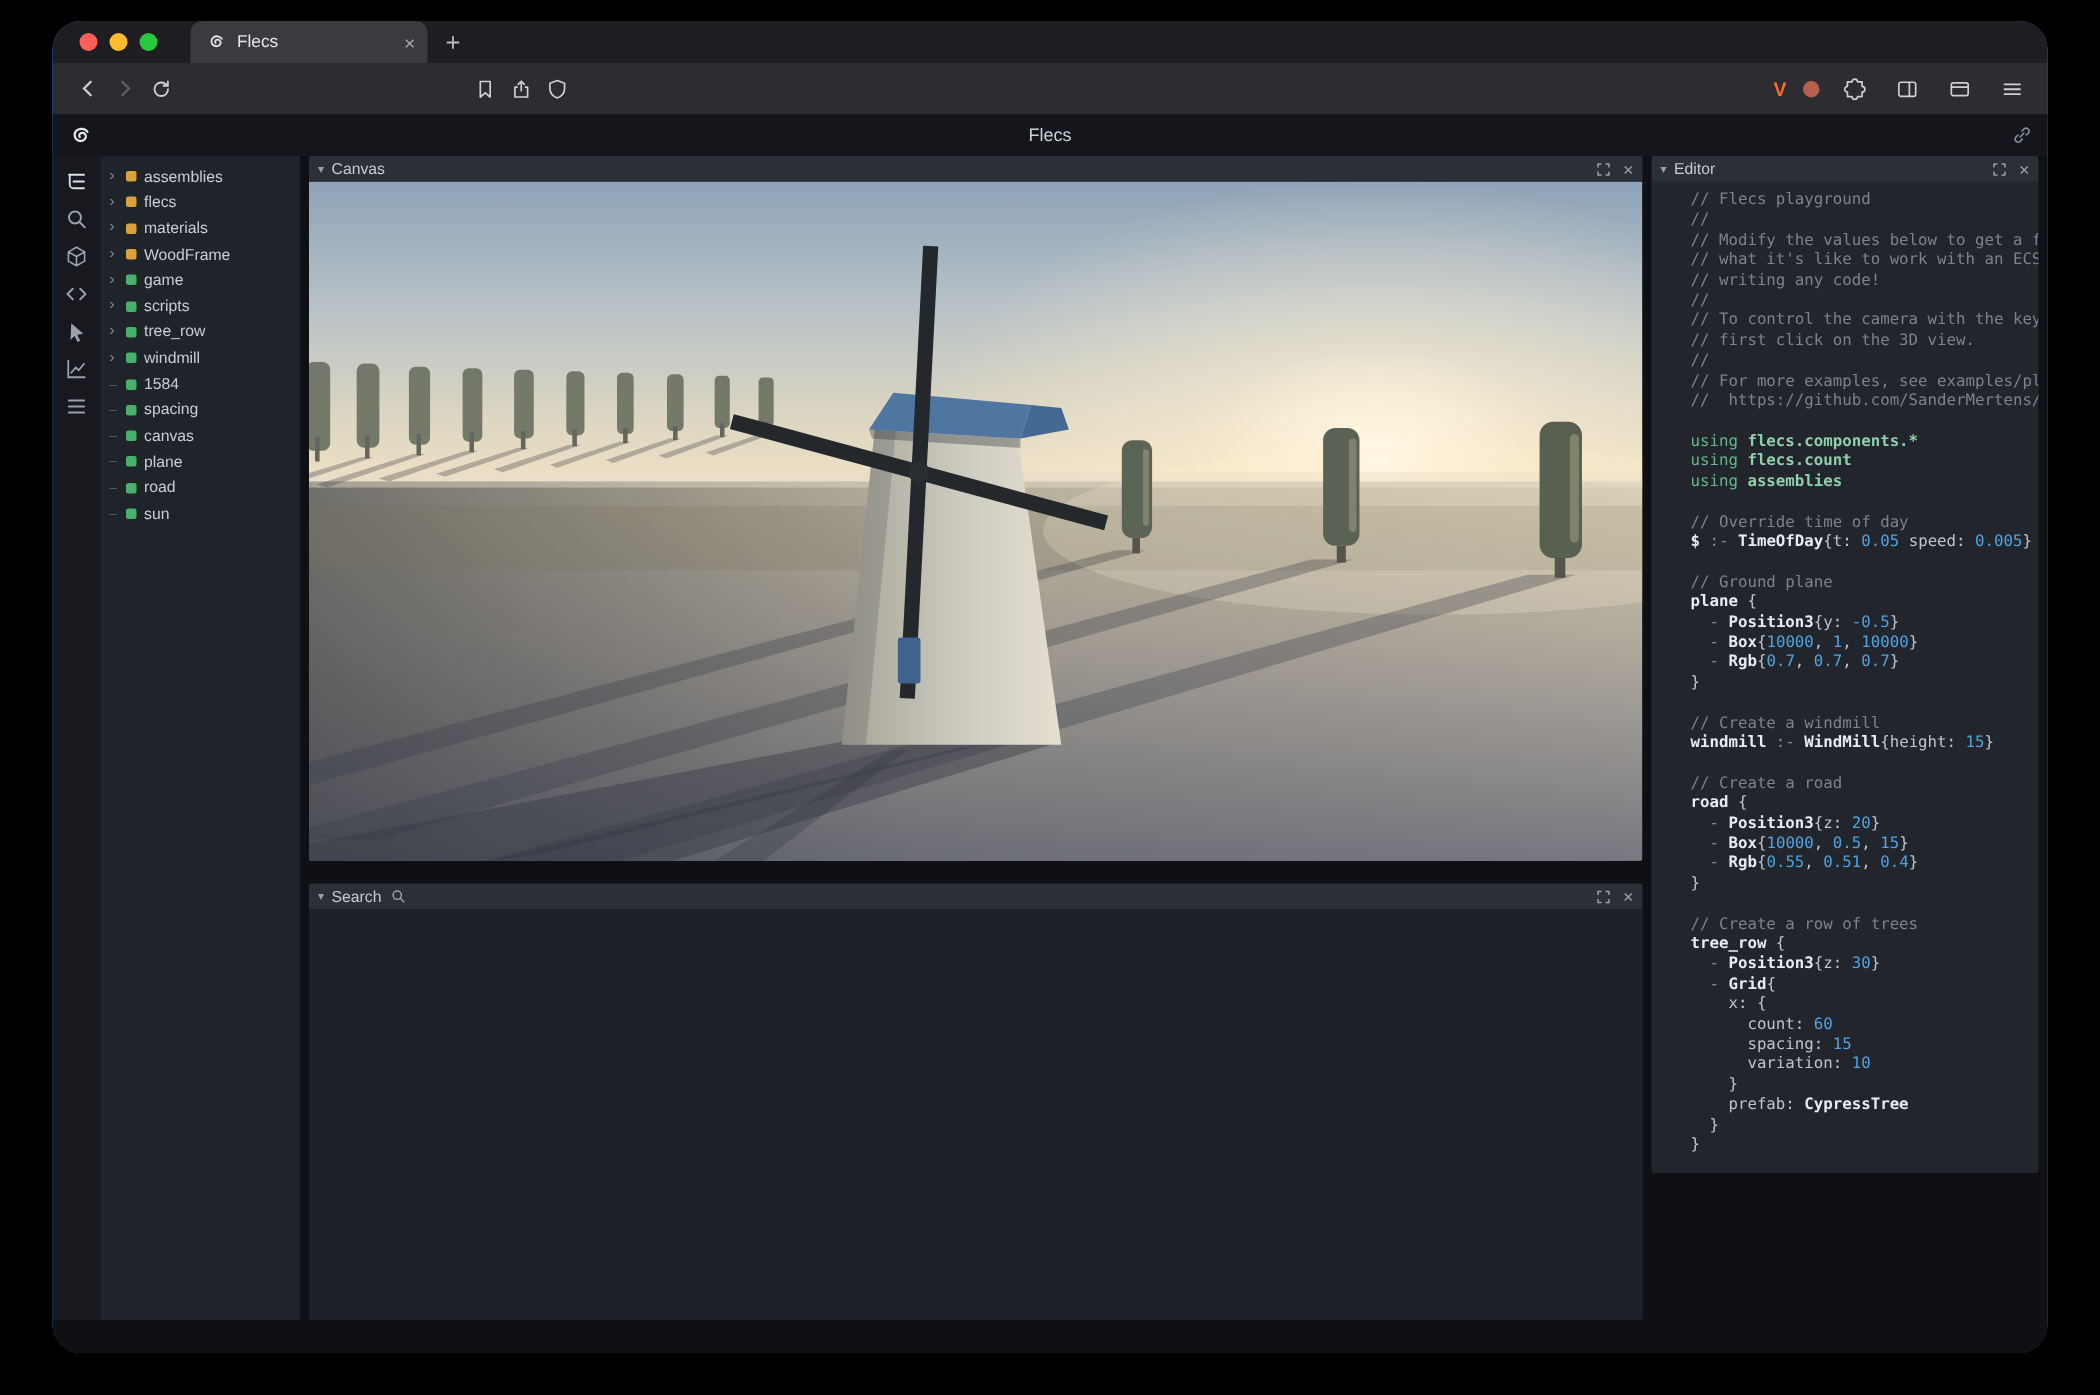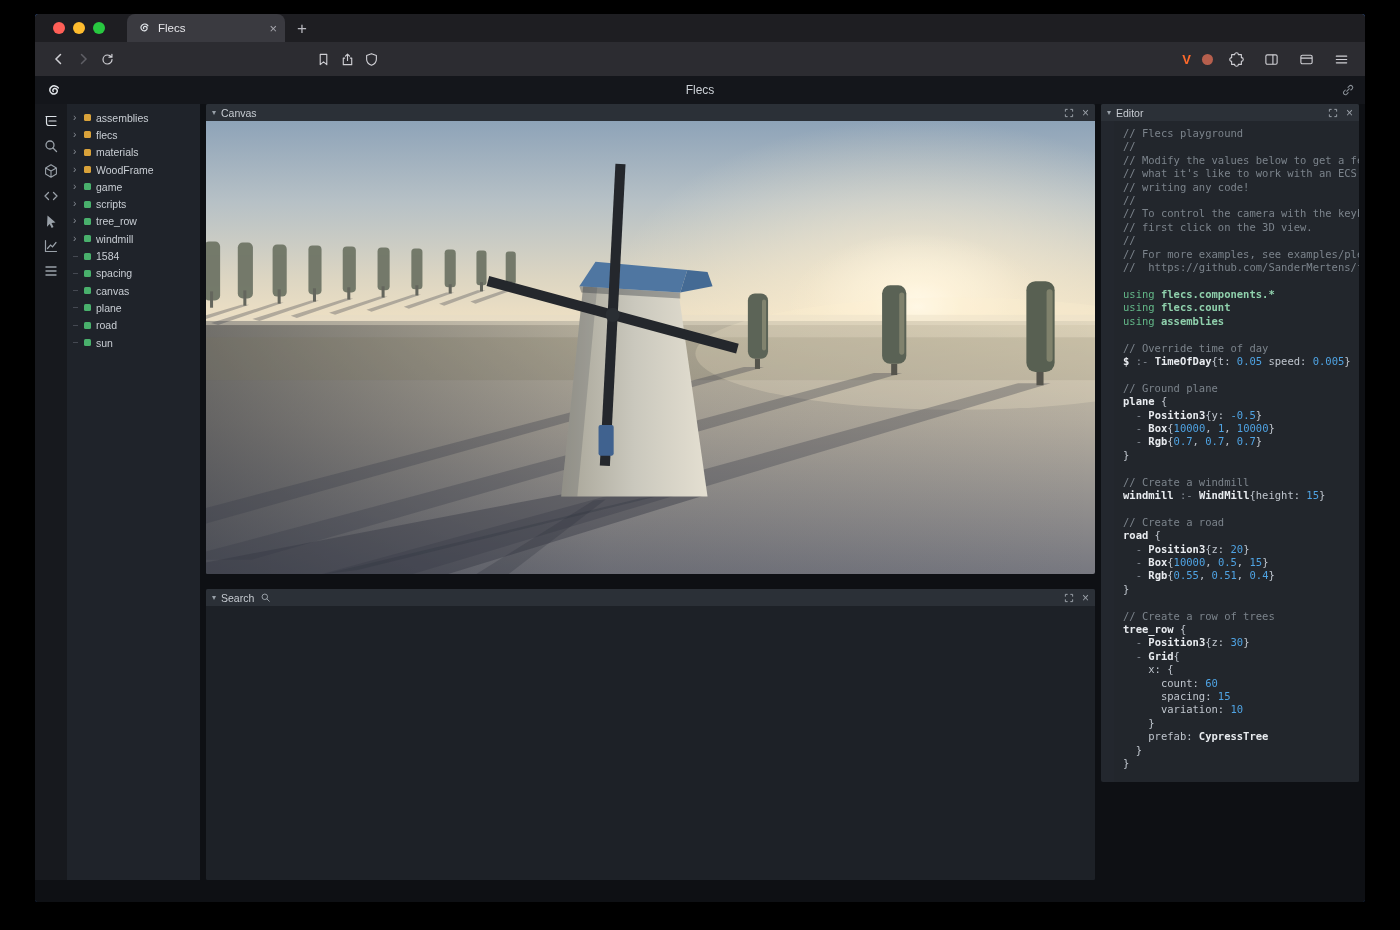--- a/index.html
+++ b/index.html
@@ -1,19 +1,19 @@
 <!DOCTYPE html>
 <html><head>
 <meta charset="utf-8">
 <style>
   * { margin:0; padding:0; box-sizing:border-box; }
   body { background:#000; font-family:"Liberation Sans","DejaVu Sans",sans-serif; }
   .desktop { position:relative; width:1400px; height:930px; background:#000; overflow:hidden; }
   .window { position:absolute; left:35px; top:14px; width:1330px; height:888px;
-            background:#3b82f6; border-radius:3px; overflow:hidden;
+            background:#3b82f6; border-radius:19px; overflow:hidden;
             box-shadow:0 10px 45px rgba(0,0,0,.85); }
 
   
   .tabstrip { height:28px; background:#1e1e22; display:flex; align-items:center; padding-left:18px; }
   .traffic { display:flex; gap:8px; margin-right:22px; }
   .light { width:12px; height:12px; border-radius:50%; }
   .l-red{background:#ff5f57}.l-yellow{background:#febc2e}.l-green{background:#28c840}
   .tab { display:flex; align-items:center; gap:7px; background:#3a3a40; height:28px;
          width:158px; padding:0 8px 0 10px; border-radius:8px 8px 0 0; }
   .tab-label { font-size:11.5px; color:#e6e6ea; flex:1; white-space:nowrap; }
@@ -63,21 +63,21 @@
   .phdr .hic { margin-left:8px; display:flex; align-items:center; color:#9aa0a8; }
   .phdr .x { font-size:12px; line-height:1; }
   .canvas-panel { height:470px; }
   .canvas-body { flex:1; background:#101318; position:relative; }
   svg.scene { position:absolute; inset:0; width:100%; height:100%; }
   .search-panel { height:291px; margin-top:15px; }
   .search-body { flex:1; background:#1d2127; }
   .mag { margin-left:6px; color:#9aa1a9; display:flex; align-items:center; }
 
   .editor-panel { width:258px; height:678px; flex:none; }
-  .editor-body { flex:1; background:#22262c; padding:6px 9px; overflow:hidden;margin-left:13px; }
+  .editor-body { flex:1; background:#22262c; padding:6px 26px; overflow:hidden; }
   .cline { font-family:"DejaVu Sans Mono","Liberation Mono",monospace; font-size:10.5px;
            line-height:13.4px; white-space:pre; color:#bfc5cd; }
   .tk-c { color:#7b838b; }
   .tk-k { color:#63b788; }
   .tk-kb { color:#8fd0ac; font-weight:bold; }
   .tk-b { color:#e8ebef; font-weight:bold; }
   .tk-n { color:#4fa3e3; }
   .tk-p { color:#bfc5cd; }
   .tk-o { color:#868d96; }
 </style>

